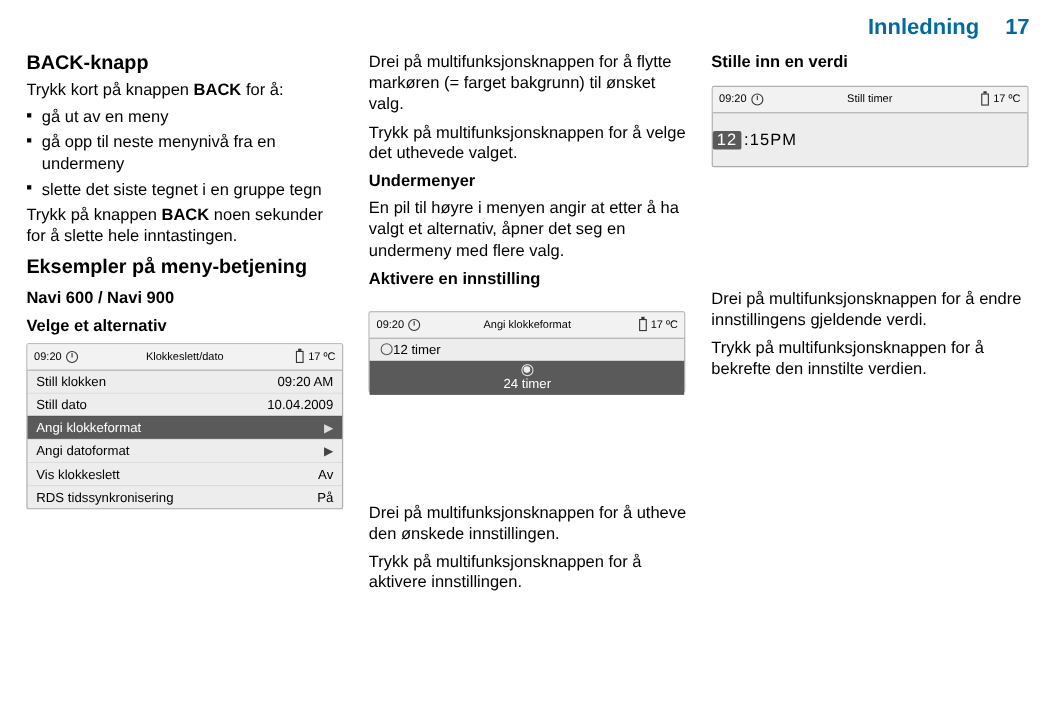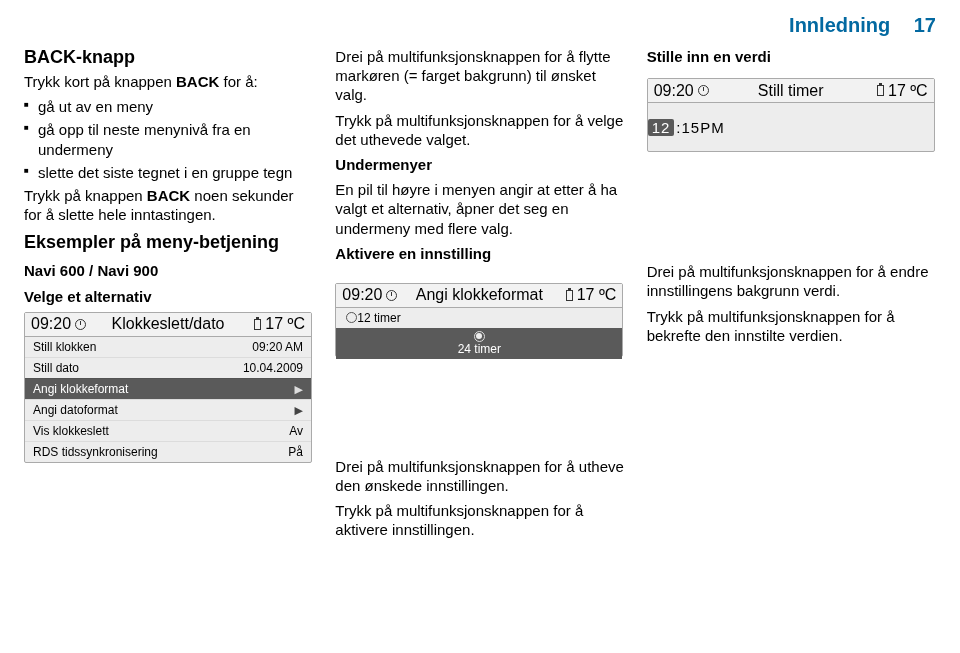--- a/index.html
+++ b/index.html
@@ -47,21 +47,21 @@
     margin-bottom: 8px;
   }
   .screen.small { height: 74px; }
   .screen .statusbar {
     display: flex;
     align-items: center;
     height: 24px;
     padding: 0 6px;
     background: #f2f2f2;
     border-bottom: 1px solid #aaa;
-    font-size: 16px;
+    font-size: 10px;
   }
   .screen .statusbar .sb-left { display: flex; align-items: center; gap: 4px; width: 62px; }
   .screen .statusbar .sb-center { flex: 1; text-align: center; }
   .screen .statusbar .sb-right { display: flex; align-items: center; gap: 4px; width: 62px; justify-content: flex-end; }
   .screen .body-area { padding: 0; }
   .screen .row {
     display: flex; align-items: flex-end; justify-content: space-between;
     padding: 3px 8px; font-size: 12px;
     border-top: 1px solid rgba(0,0,0,0.07);
   }
@@ -210,18 +210,18 @@
       </div>
       <div class="timer-body">
         <span class="hl">12</span>
         <span> : </span>
         <span>15</span>
         <span> PM</span>
       </div>
     </div>
 
     <div style="margin-top:110px">
-      <p>Drei på multifunksjonsknappen for å endre innstillingens bakgrunn verdi.</p>
+      <p>Drei på multifunksjonsknappen for å endre innstillingens gjeldende verdi.</p>
       <p>Trykk på multifunksjonsknappen for å bekrefte den innstilte verdien.</p>
     </div>
   </div>
 
 </div>
 
 </body></html>

